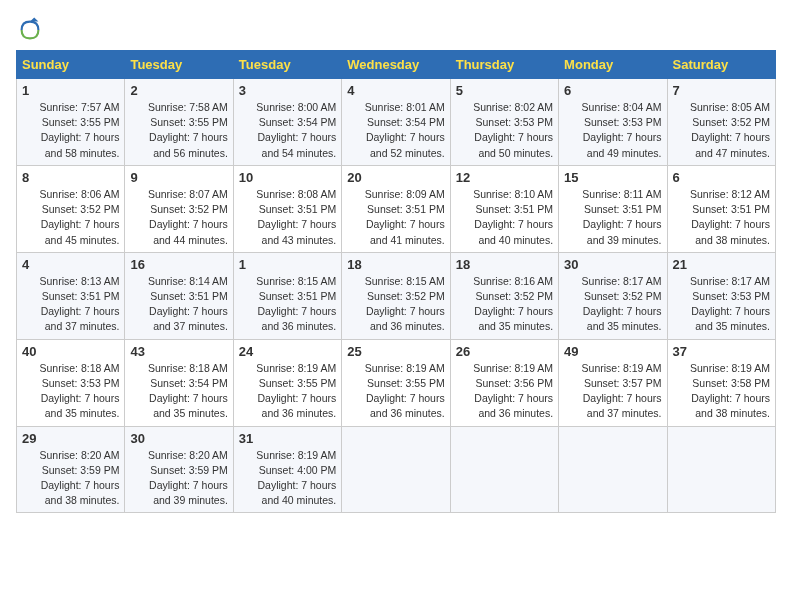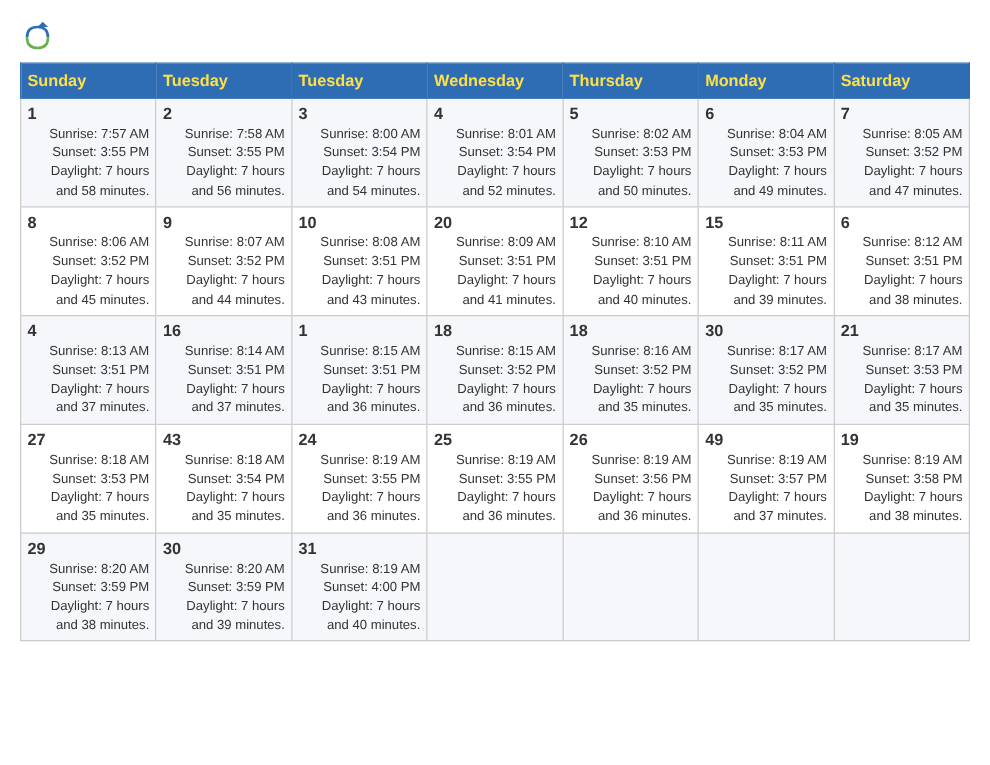--- a/index.html
+++ b/index.html
@@ -212,21 +212,21 @@
           <span class="day-num">30</span>
 <div class="day-info">Sunrise: 8:17 AM<br>Sunset: 3:52 PM<br>Daylight: 7 hours and 35 minutes.</div>
         </td>
         <td>
           <span class="day-num">21</span>
 <div class="day-info">Sunrise: 8:17 AM<br>Sunset: 3:53 PM<br>Daylight: 7 hours and 35 minutes.</div>
         </td>
       </tr>
       <tr>
         <td>
-          <span class="day-num">27</span>
+          <span class="day-num">40</span>
 <div class="day-info">Sunrise: 8:18 AM<br>Sunset: 3:53 PM<br>Daylight: 7 hours and 35 minutes.</div>
         </td>
         <td>
           <span class="day-num">43</span>
 <div class="day-info">Sunrise: 8:18 AM<br>Sunset: 3:54 PM<br>Daylight: 7 hours and 35 minutes.</div>
         </td>
         <td>
           <span class="day-num">24</span>
 <div class="day-info">Sunrise: 8:19 AM<br>Sunset: 3:55 PM<br>Daylight: 7 hours and 36 minutes.</div>
         </td>
@@ -236,21 +236,21 @@
         </td>
         <td>
           <span class="day-num">26</span>
 <div class="day-info">Sunrise: 8:19 AM<br>Sunset: 3:56 PM<br>Daylight: 7 hours and 36 minutes.</div>
         </td>
         <td>
           <span class="day-num">49</span>
 <div class="day-info">Sunrise: 8:19 AM<br>Sunset: 3:57 PM<br>Daylight: 7 hours and 37 minutes.</div>
         </td>
         <td>
-          <span class="day-num">19</span>
+          <span class="day-num">37</span>
 <div class="day-info">Sunrise: 8:19 AM<br>Sunset: 3:58 PM<br>Daylight: 7 hours and 38 minutes.</div>
         </td>
       </tr>
       <tr>
         <td>
           <span class="day-num">29</span>
 <div class="day-info">Sunrise: 8:20 AM<br>Sunset: 3:59 PM<br>Daylight: 7 hours and 38 minutes.</div>
         </td>
         <td>
           <span class="day-num">30</span>

